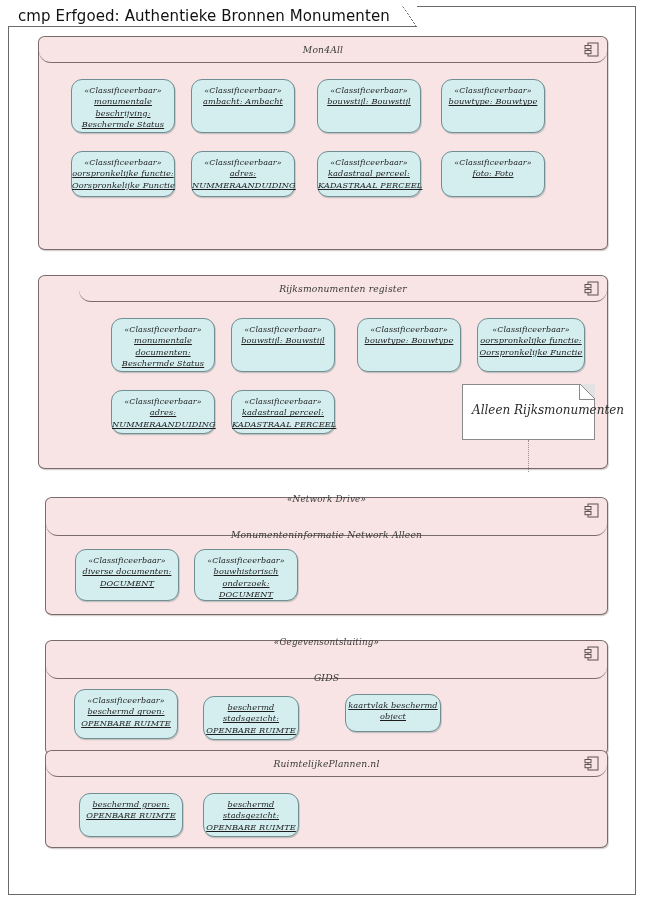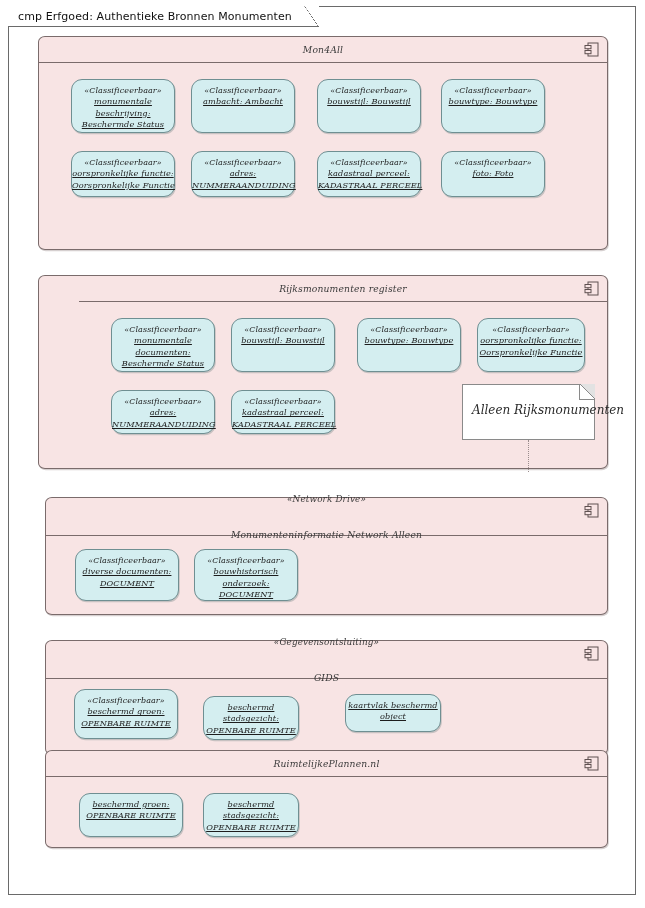--- a/index.html
+++ b/index.html
@@ -7,31 +7,31 @@
 
   .canvas{position:relative;width:645px;height:908px;background:#fff;}
 
   
   .frame{position:absolute;left:8px;top:6px;width:628px;height:889px;
          border:1.2px solid #6a6a6a;background:#fff;box-sizing:border-box;}
   .frame-tab{position:absolute;left:8px;top:6px;height:21px;
              border:1.2px solid #6a6a6a;border-top:none;border-left:none;
              background:#fff;box-sizing:border-box;
              padding:0 26px 0 10px;display:flex;align-items:center;
-             font-size:11px;color:#111;letter-spacing:.1px;white-space:nowrap;}
+             font-size:15px;color:#111;letter-spacing:.1px;white-space:nowrap;}
   .frame-tab::after{content:"";position:absolute;right:-1px;top:-1px;width:15px;height:22px;
              background:linear-gradient(to bottom left, #fff 49.5%, #6a6a6a 50%, #6a6a6a 51.5%, transparent 52%);}
 
   
   .pkg{position:absolute;background:#f8e4e4;border:1.1px solid #7a6b6b;
        border-radius:7px/6px;box-sizing:border-box;
        box-shadow:0.8px 1.2px 0 rgba(120,100,100,.30);}
   .pkg-head{position:relative;height:26px;border-bottom:1.1px solid #7a6b6b;
             display:flex;flex-direction:column;align-items:center;justify-content:center;
-            box-sizing:border-box;}
+            box-sizing:border-box;border-radius:12px;}
   .pkg-head.two{height:38px;gap:24px;}
   .pkg-title{font-family:"DejaVu Serif",serif;font-style:italic;font-size:9.2px;
              color:#3a3a3a;line-height:12px;white-space:nowrap;letter-spacing:.15px;}
   .pkg-title.stereo{font-size:8.8px;}
 
   .cmp-icon{position:absolute;right:7px;top:4px;width:16px;height:17px;}
 
   .pkg-body{position:relative;}
 
   

